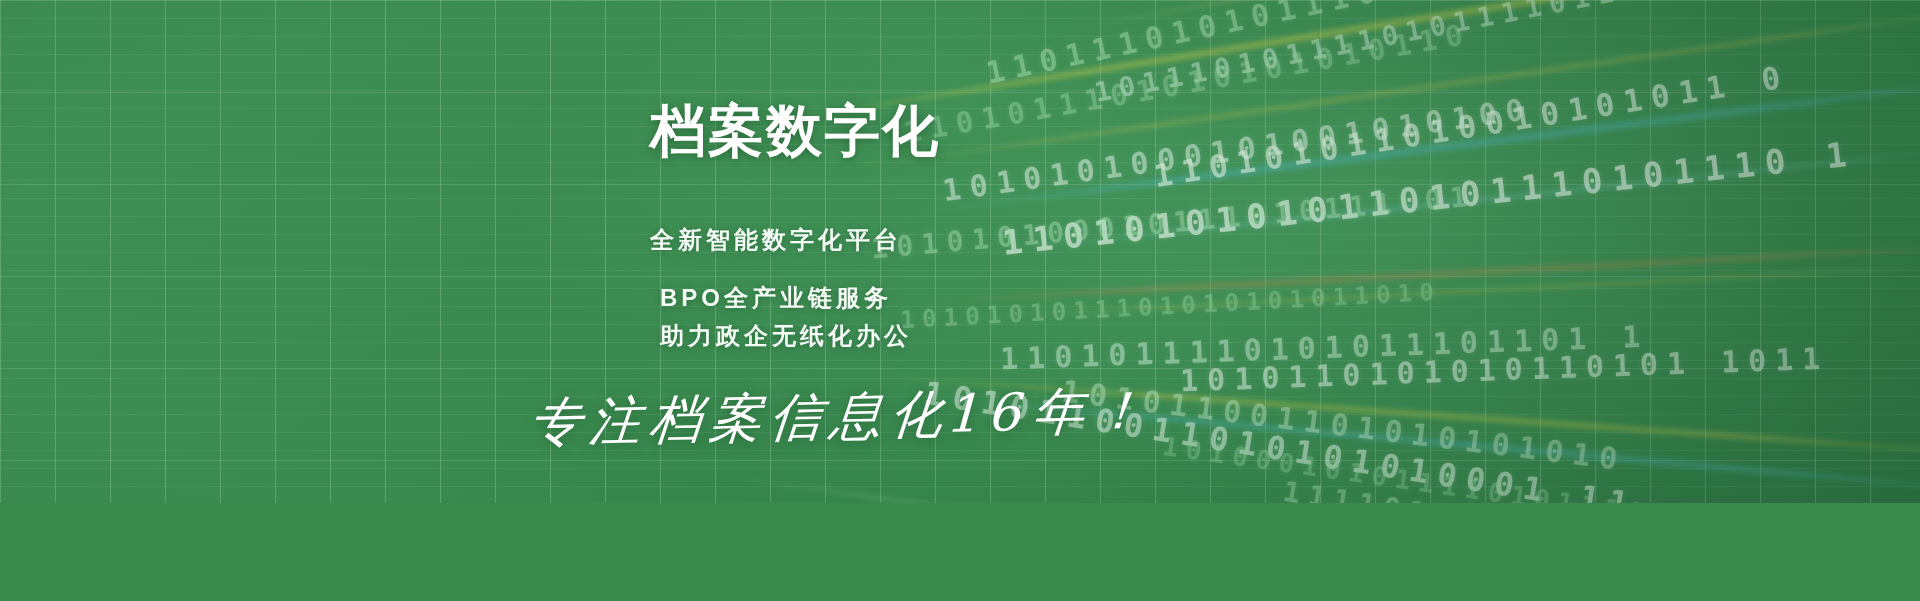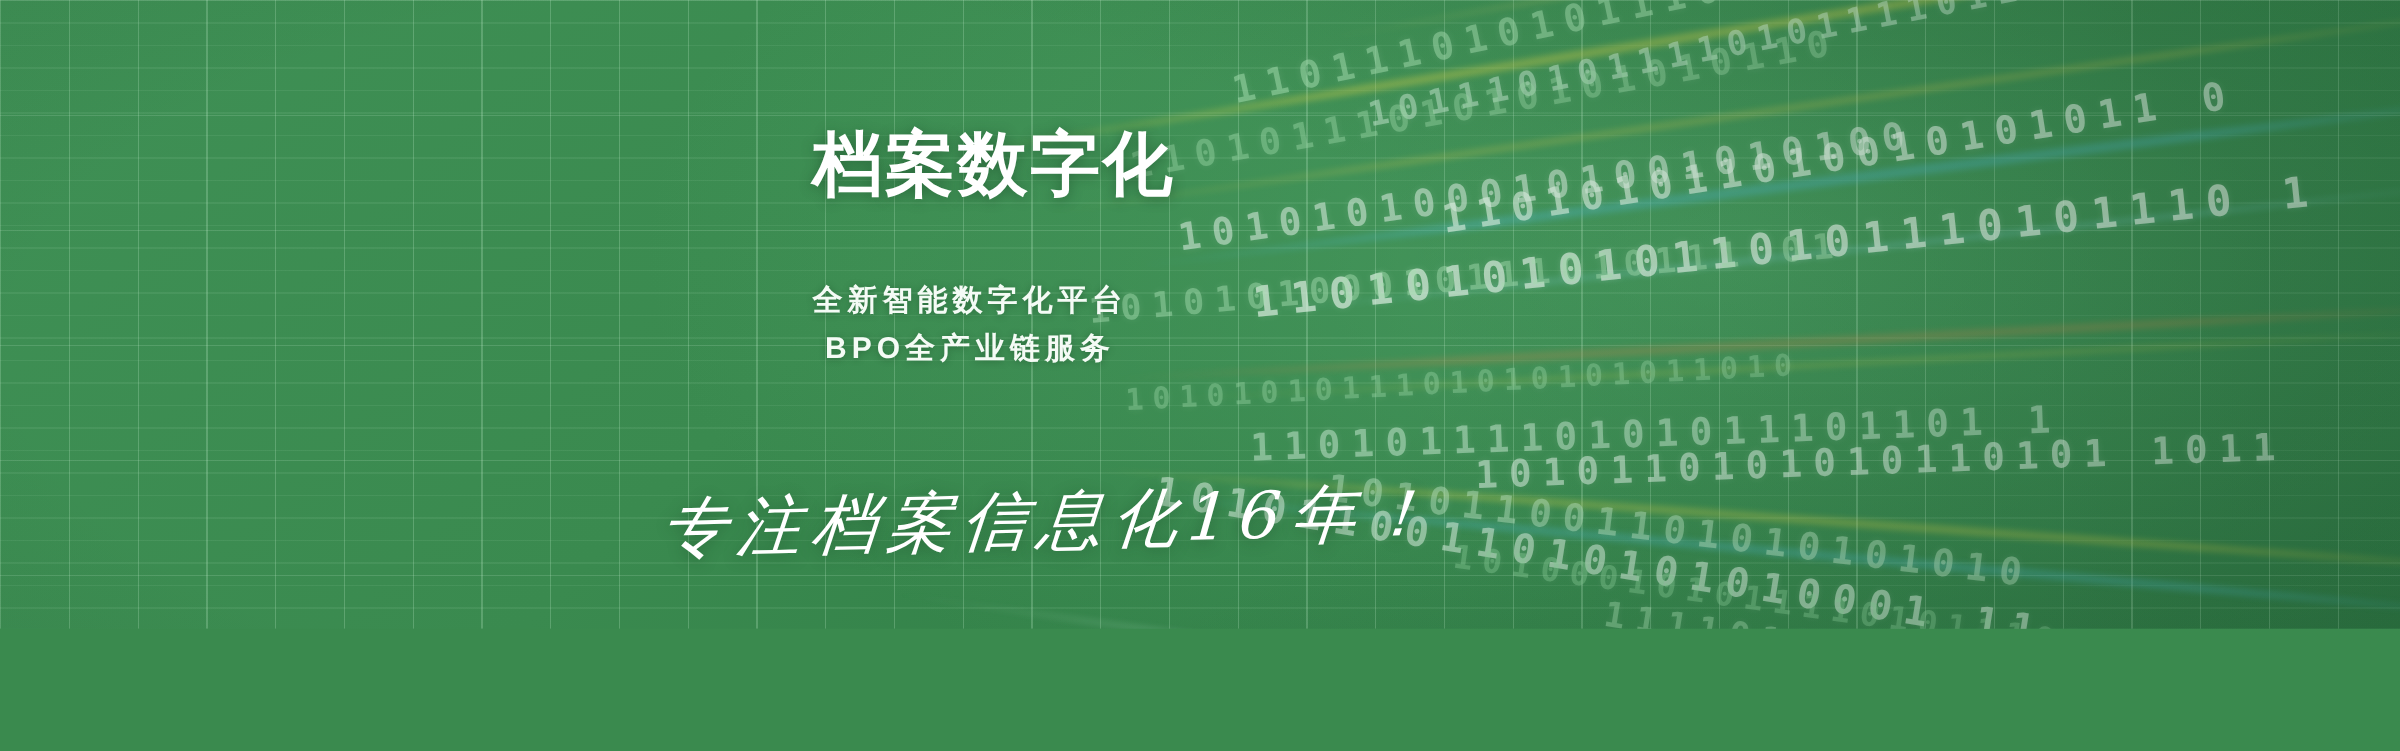--- a/index.html
+++ b/index.html
@@ -61,21 +61,21 @@
   }
   .sub{
     position:absolute;left:650px;
     font-size:24px;font-weight:700;color:#f4fbf5;
     letter-spacing:4px;white-space:nowrap;
     text-shadow:0 1px 6px rgba(20,60,30,0.40);
     pointer-events:auto;
     margin-top:32px;
   }
   #sub1{top:192px;}
-  #sub2{top:230px;left:660px;}
+  #sub2{top:250px;left:660px;}
   #sub3{top:288px;left:660px;}
   .script{
     position:absolute;left:530px;top:382px;
     font-family:"DejaVu Serif","Liberation Serif",serif;
     font-size:52px;color:#ffffff;font-style:italic;font-weight:400;
     letter-spacing:8px;white-space:nowrap;
     transform:skewX(-6deg) rotate(-1.2deg);
     text-shadow:0 2px 12px rgba(20,60,30,0.40);
     pointer-events:auto;
   }
@@ -120,17 +120,18 @@
       <div class="bin" style="left: 1400px; top: 556px; font-size: 26px; color: rgb(191, 230, 199); opacity: 0.4; transform: rotate(9deg);">1011010101011011010</div>
     </div>
 
   <div class="vignette"></div>
 
   <div id="textblock">
     <div class="headline">档案数字化</div>
 
     <div class="sub" id="sub1">全新智能数字化平台</div>
     <div class="sub" id="sub2">BPO全产业链服务</div>
+    <div class="sub" id="sub3">助力政企无纸化办公</div>
 
     <div class="script">专注档案信息化16年！</div>
   </div>
 
 </div>
 
 </body></html>

